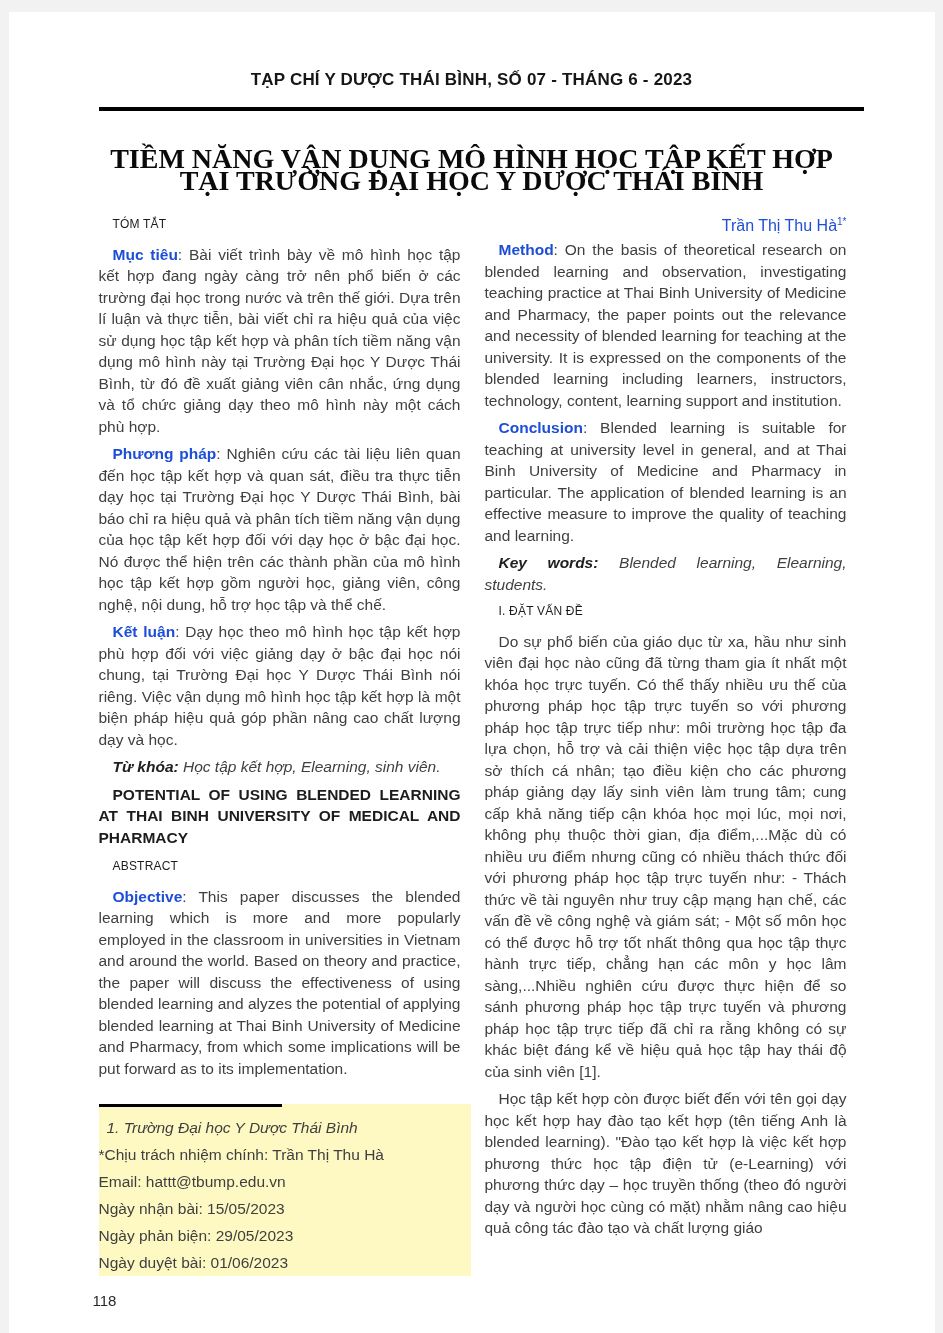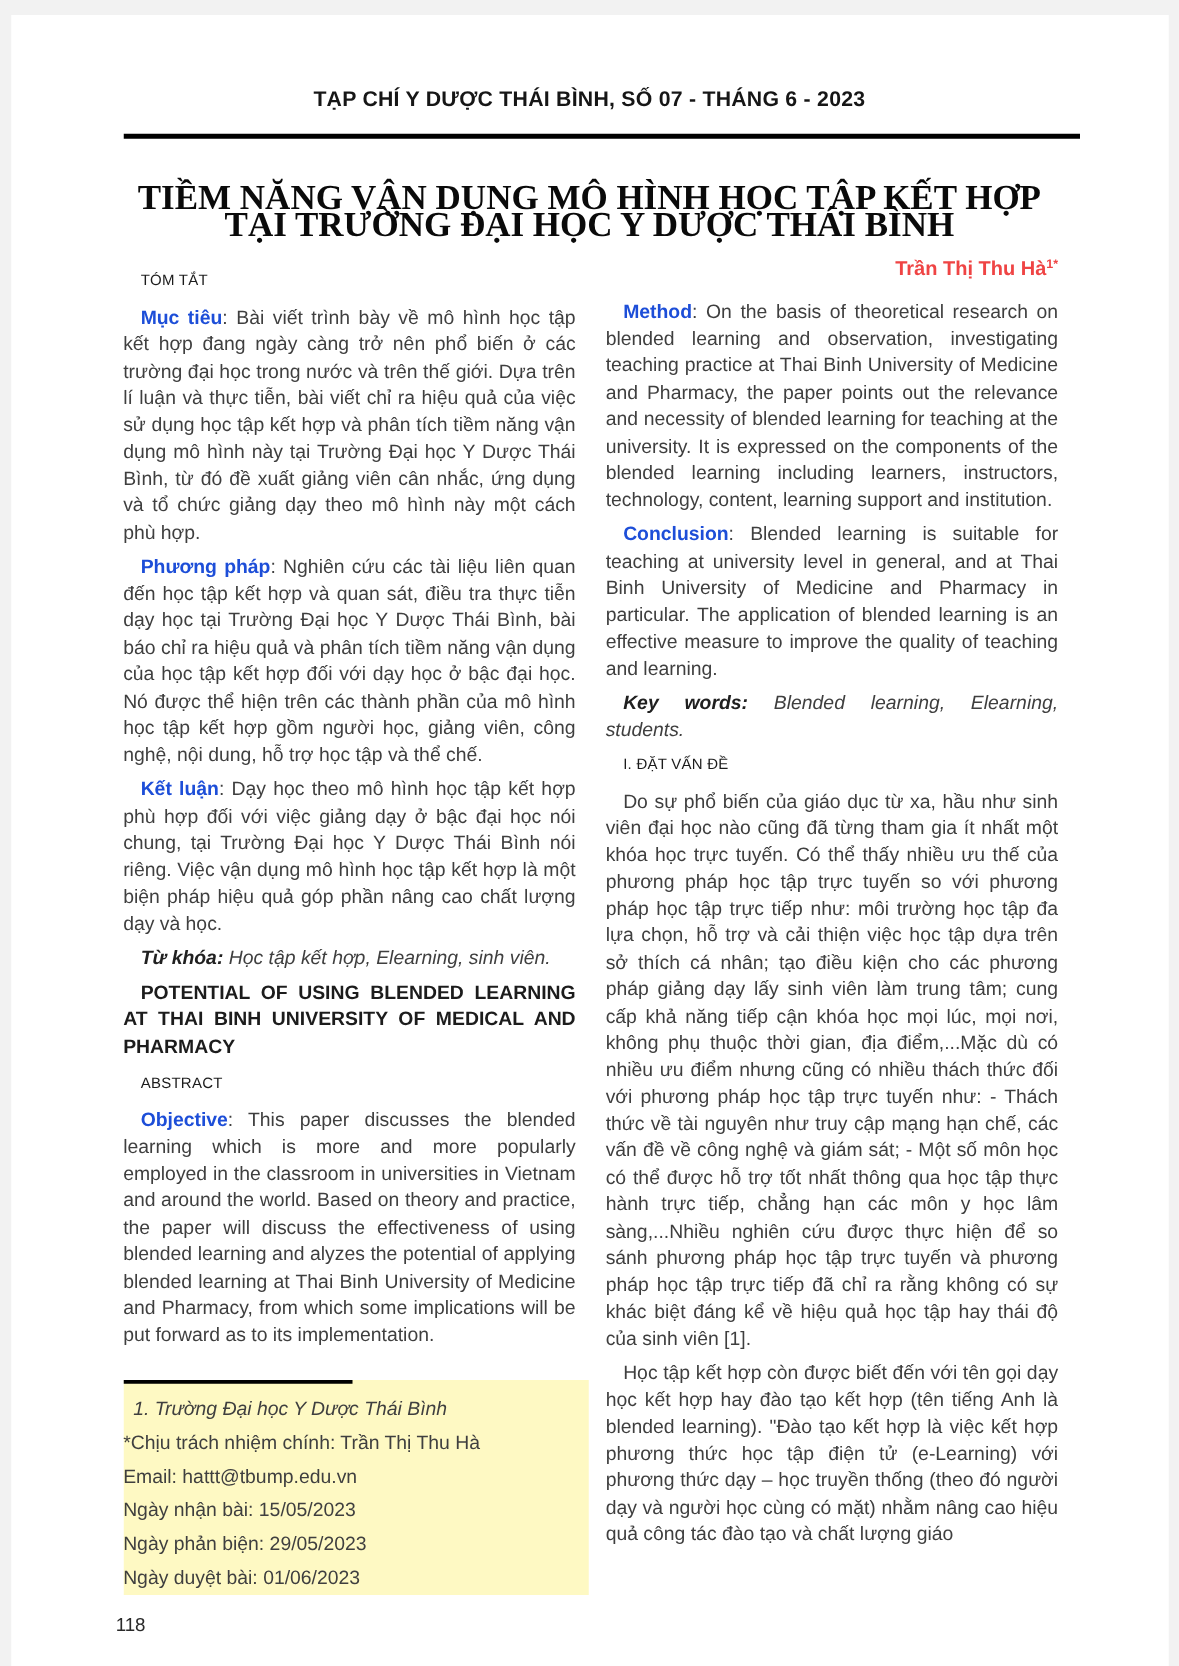--- a/index.html
+++ b/index.html
@@ -25,22 +25,22 @@
   }
   .title-line {
     position: absolute; left: 0; width: 100%;
     text-align: center;
     font-family: "Liberation Serif", serif;
     font-weight: bold; font-size: 28px; color: #0a0a0a;
   }
   .title-line.l1 { top: 131px; }
   .title-line.l2 { top: 153px; }
   .author {
-    position: absolute; top: 194px; right: 88px;
-    font-size: 16px; font-weight: bold; color: #ef4444;
+    position: absolute; top: 204px; right: 88px;
+    font-size: 16px; font-weight: normal; color: #1d4ed8;
   }
   .author sup { font-size: 10px; }
   .columns {
     position: absolute; top: 200px; left: 90px; right: 88px;
     display: flex; gap: 24px;
   }
   .col {
     flex: 1; min-width: 0;
     font-size: 15.5px; line-height: 21.5px;
     text-align: justify;

